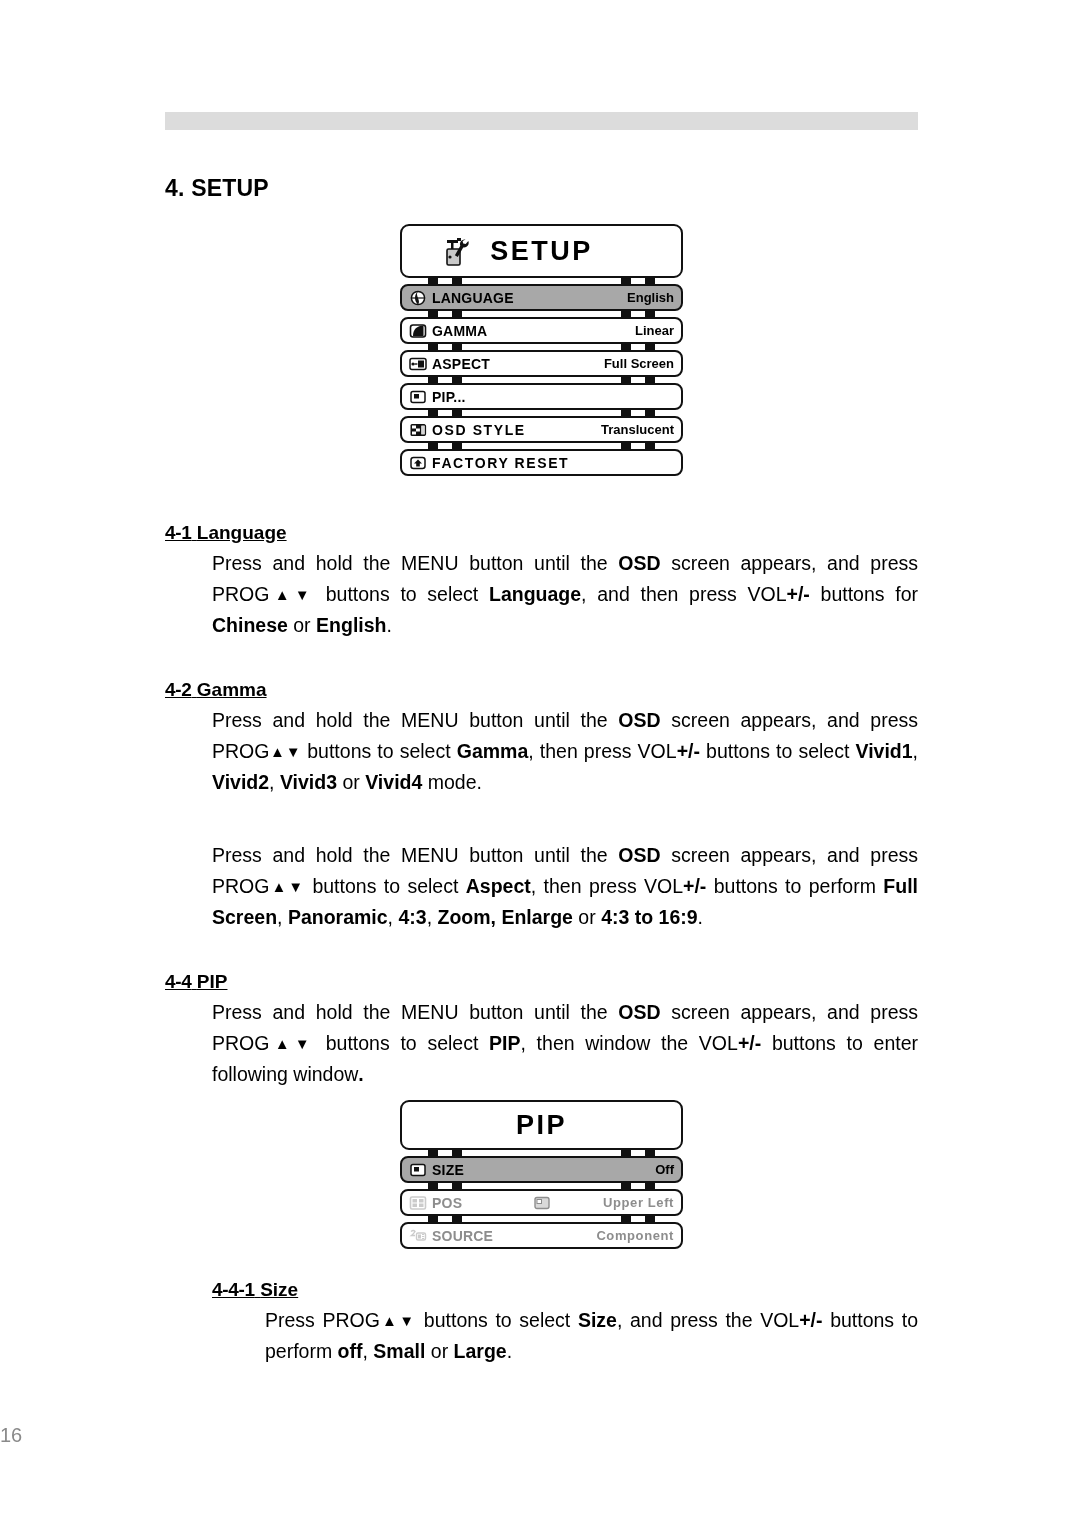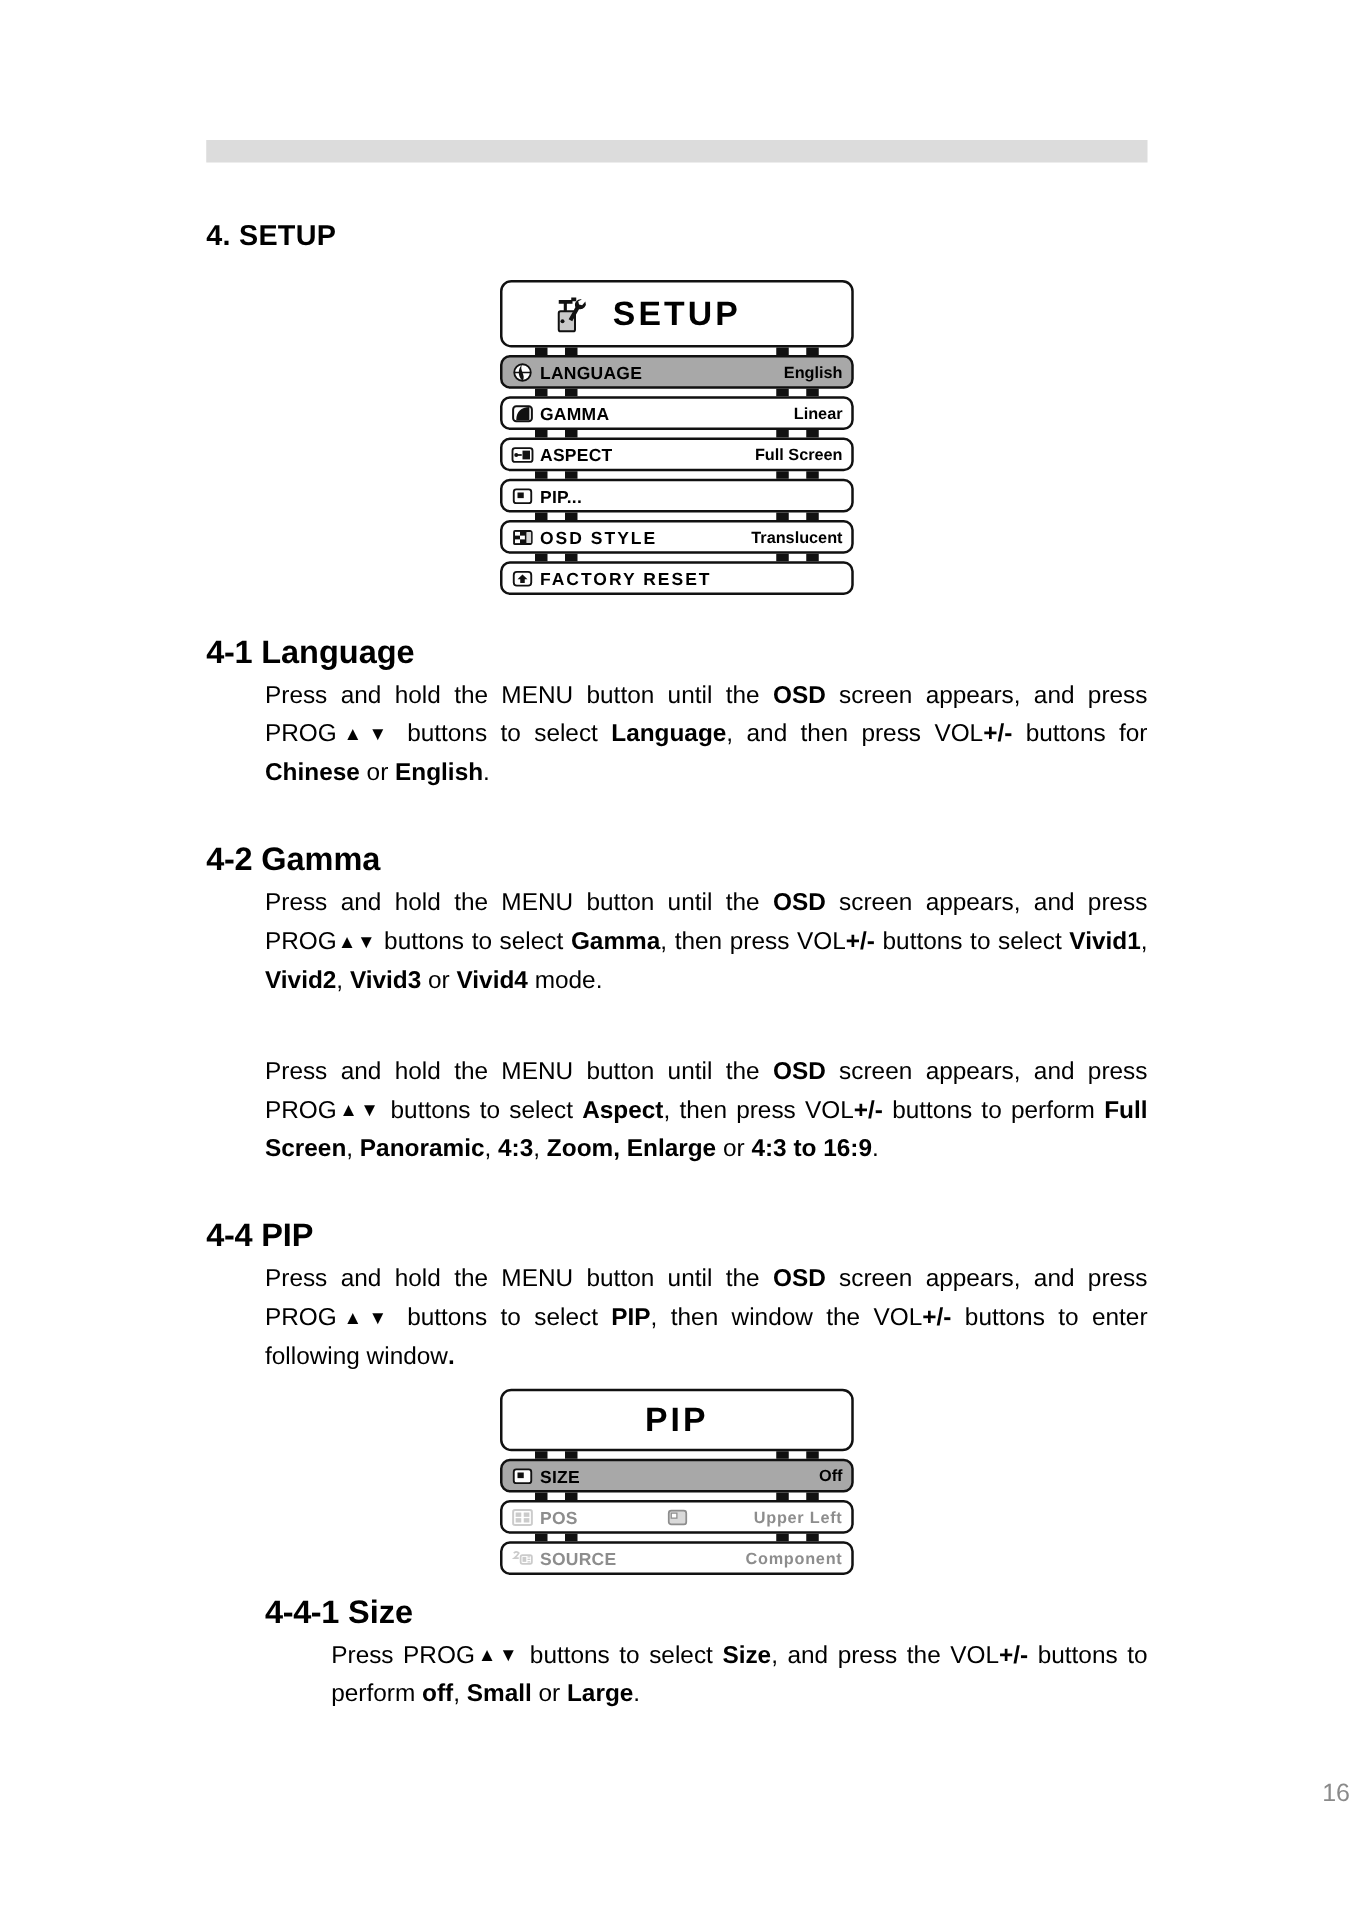--- a/index.html
+++ b/index.html
@@ -34,21 +34,21 @@
   .chapter-title {
     font-size: 23px;
     font-weight: bold;
     letter-spacing: 0.2px;
     margin: 0 0 6px 0;
   }
 
   
   .osd {
     width: 283px;
-    margin: 22px auto 0 auto;
+    margin: 22px auto 16px auto;
     position: relative;
   }
   .osd.pip { width: 283px; margin-top: 10px; }
 
   .osd-title {
     border: 2px solid #111;
     border-radius: 9px;
     height: 54px;
     display: flex;
     align-items: center;
@@ -122,24 +122,25 @@
   .osd-midicon {
     position: absolute;
     left: 50%; top: 50%;
     transform: translate(-50%, -50%);
     width: 17px; height: 15px;
   }
   .osd-value.mono { font-family: "Liberation Sans", sans-serif; letter-spacing: .6px; }
 
   
   .sub-title {
-    font-size: 26px;
+    font-size: 19px;
     font-weight: bold;
     margin: 0;
     letter-spacing: 0;
+    text-decoration: underline;
   }
   .sub-title .num { letter-spacing: -0.3px; }
 
   .para {
     font-size: 19.5px;
     line-height: 31px;
     text-align: justify;
     margin: 4px 0 0 0;
     padding-left: 47px;
     hyphens: none;
@@ -154,21 +155,21 @@
 
   .gap-lg { height: 38px; }
   .gap-md { height: 30px; }
   .gap-sm { height: 14px; }
 
   
   .page-number {
     position: absolute;
     left: 0; right: 0;
     top: 1424px;
-    text-align: right;
+    text-align: left;
     font-size: 20px;
     color: #8a8a8a;
   }
 </style>
 </head>
 <body>
 
 <div class="header-bar"></div>
 
 <div class="page">

